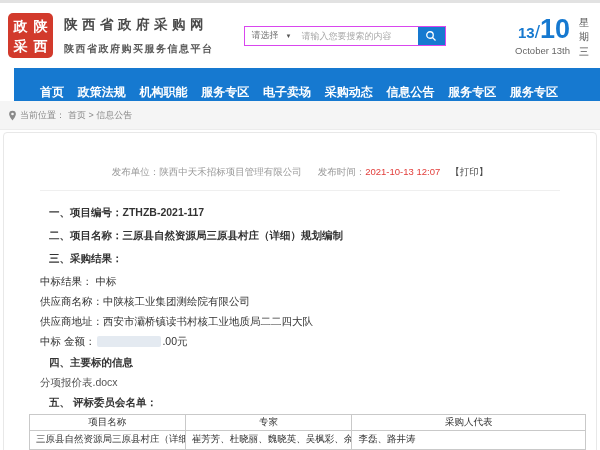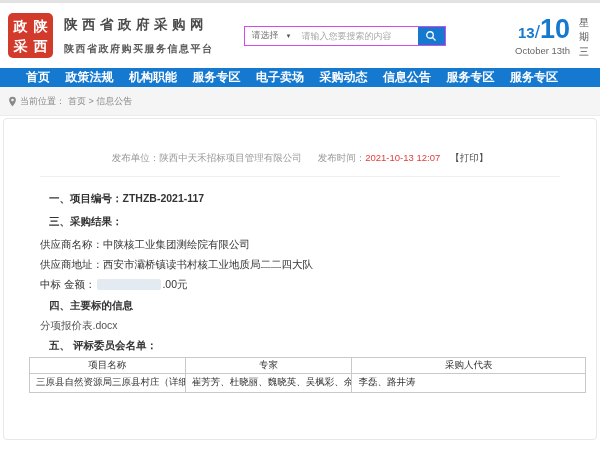--- a/index.html
+++ b/index.html
@@ -29,22 +29,22 @@
   .datenums { text-align:right; }
   .dn-line { color:#1679d0; font-weight:bold; line-height:1; white-space:nowrap; }
   .dn-day { font-size:15px; }
   .dn-sep { font-size:19px; font-weight:normal; }
   .dn-month { font-size:27px; }
   .date-en { font-size:9.5px; color:#666; margin-top:2px; white-space:nowrap; }
   .weekday { width:12px; margin-left:8px; font-size:10px; color:#555; line-height:1.45;
     word-break:break-all; text-align:center; }
 
   
-  .nav { height:19px; background:#1679d0; display:flex; align-items:center;
-    justify-content:space-between; padding:0 42px 0 26px; }
+  .nav { height:33px; background:#1679d0; display:flex; align-items:flex-end;
+    justify-content:space-between; padding:0 42px 0 26px;margin-left:14px; }
   .nav span { color:#fff; font-size:12px; font-weight:bold; cursor:pointer; white-space:nowrap; }
 
   
   .crumbbar { height:25px; background:#f5f5f5; border-bottom:1px solid #ececec;
     display:flex; align-items:center; padding:14px 8px; font-size:9px; color:#8a8a8a; gap:3px; }
 
   
   .card { margin:2px 3px 0; border:1px solid #e8e8e8; border-radius:4px; background:#fff;
     height:322px; padding-top:19px; }
   .art-title { text-align:center; font-size:14px; font-weight:bold; color:#333; padding:0 40px; }
@@ -130,21 +130,23 @@
 <div class="card">
 
   <div class="meta">
     <span>发布单位：</span><span class="v">陕西中天禾招标项目管理有限公司</span><span>发布时间：</span><span class="time">2021-10-13 12:07</span><span class="print">【打印】</span>
   </div>
 
   <div class="divider"></div>
 
   <div class="body">
     <div class="numline">一、项目编号：ZTHZB-2021-117</div>
+    <div class="numline">二、项目名称：三原县自然资源局三原县村庄（详细）规划编制</div>
     <div class="numline">三、采购结果：</div>
+    <div class="plainline">中标结果： 中标</div>
     <div class="plainline">供应商名称：中陕核工业集团测绘院有限公司</div>
     <div class="plainline">供应商地址：西安市灞桥镇读书村核工业地质局二二四大队</div>
     <div class="plainline"><span>中标 金额：</span><span class="redacted"></span><span>.00元</span></div>
     <div class="numline" style="margin-bottom:6px;">四、主要标的信息</div>
     <div class="plainline"><span class="attach">分项报价表.docx</span></div>
     <div class="numline" style="margin-bottom:5px;">五、 评标委员会名单：</div>
 
     <table class="cmte">
       <thead>
         <tr>

